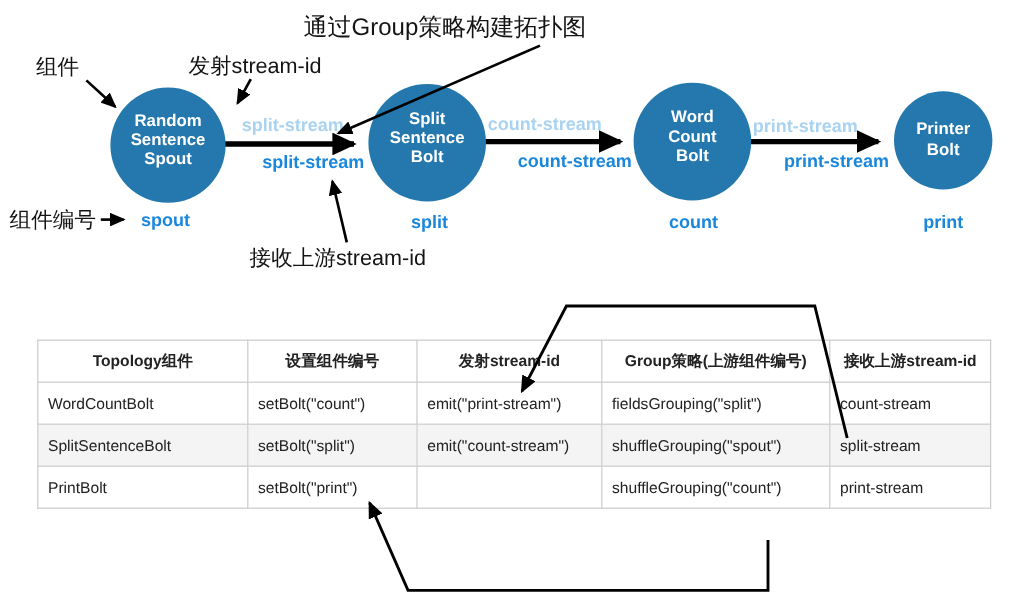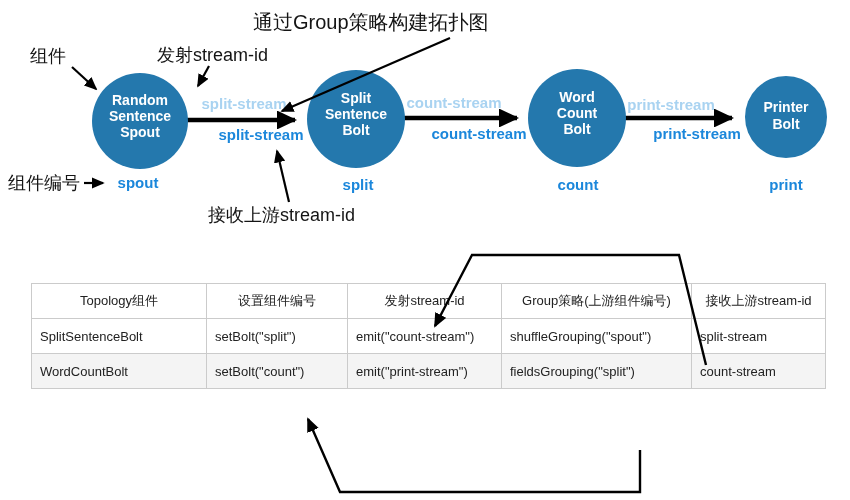--- a/index.html
+++ b/index.html
@@ -22,21 +22,21 @@
   
   .topology-table{
     position:absolute;left:31px;top:283px;z-index:2;
     border-collapse:collapse;table-layout:fixed;
     font-size:13px;color:#222222;background:#ffffff;
   }
   .topology-table th,.topology-table td{
     border:1px solid #cbcbcb;height:34px;padding:0 8px;
     overflow:hidden;white-space:nowrap;
   }
-  .topology-table th{font-weight:normal;text-align:center;background:#ffffff;}
+  .topology-table th{font-weight:bold;text-align:center;background:#ffffff;}
   .topology-table td{text-align:left;}
   .topology-table tbody tr:nth-child(even) td{background:#f4f4f4;}
   .overlay{z-index:3;pointer-events:none;}
 </style>
 </head>
 <body>
 
 <div class="stage">
 
   <svg class="layer" width="850" height="500" viewBox="0 0 850 500">
@@ -119,32 +119,39 @@
       <tr>
         <th>Topology组件</th>
         <th>设置组件编号</th>
         <th>发射stream-id</th>
         <th>Group策略(上游组件编号)</th>
         <th>接收上游stream-id</th>
       </tr>
     </thead>
     <tbody>
       <tr>
+        <td>WordCountBolt</td>
+        <td>setBolt("count")</td>
+        <td>emit("print-stream")</td>
+        <td>fieldsGrouping("split")</td>
+        <td>count-stream</td>
+      </tr>
+      <tr>
         <td>SplitSentenceBolt</td>
         <td>setBolt("split")</td>
         <td>emit("count-stream")</td>
         <td>shuffleGrouping("spout")</td>
         <td>split-stream</td>
       </tr>
       <tr>
-        <td>WordCountBolt</td>
-        <td>setBolt("count")</td>
-        <td>emit("print-stream")</td>
-        <td>fieldsGrouping("split")</td>
-        <td>count-stream</td>
+        <td>PrintBolt</td>
+        <td>setBolt("print")</td>
+        <td></td>
+        <td>shuffleGrouping("count")</td>
+        <td>print-stream</td>
       </tr>
     </tbody>
   </table>
 
   <svg class="layer overlay" width="850" height="500" viewBox="0 0 850 500">
     <defs>
       <marker id="mSmall2" markerWidth="6" markerHeight="5.2" refX="5.2" refY="2.6" orient="auto" markerUnits="strokeWidth">
         <path d="M0,0 L6,2.6 L0,5.2 z" fill="#000"></path>
       </marker>
     </defs>

